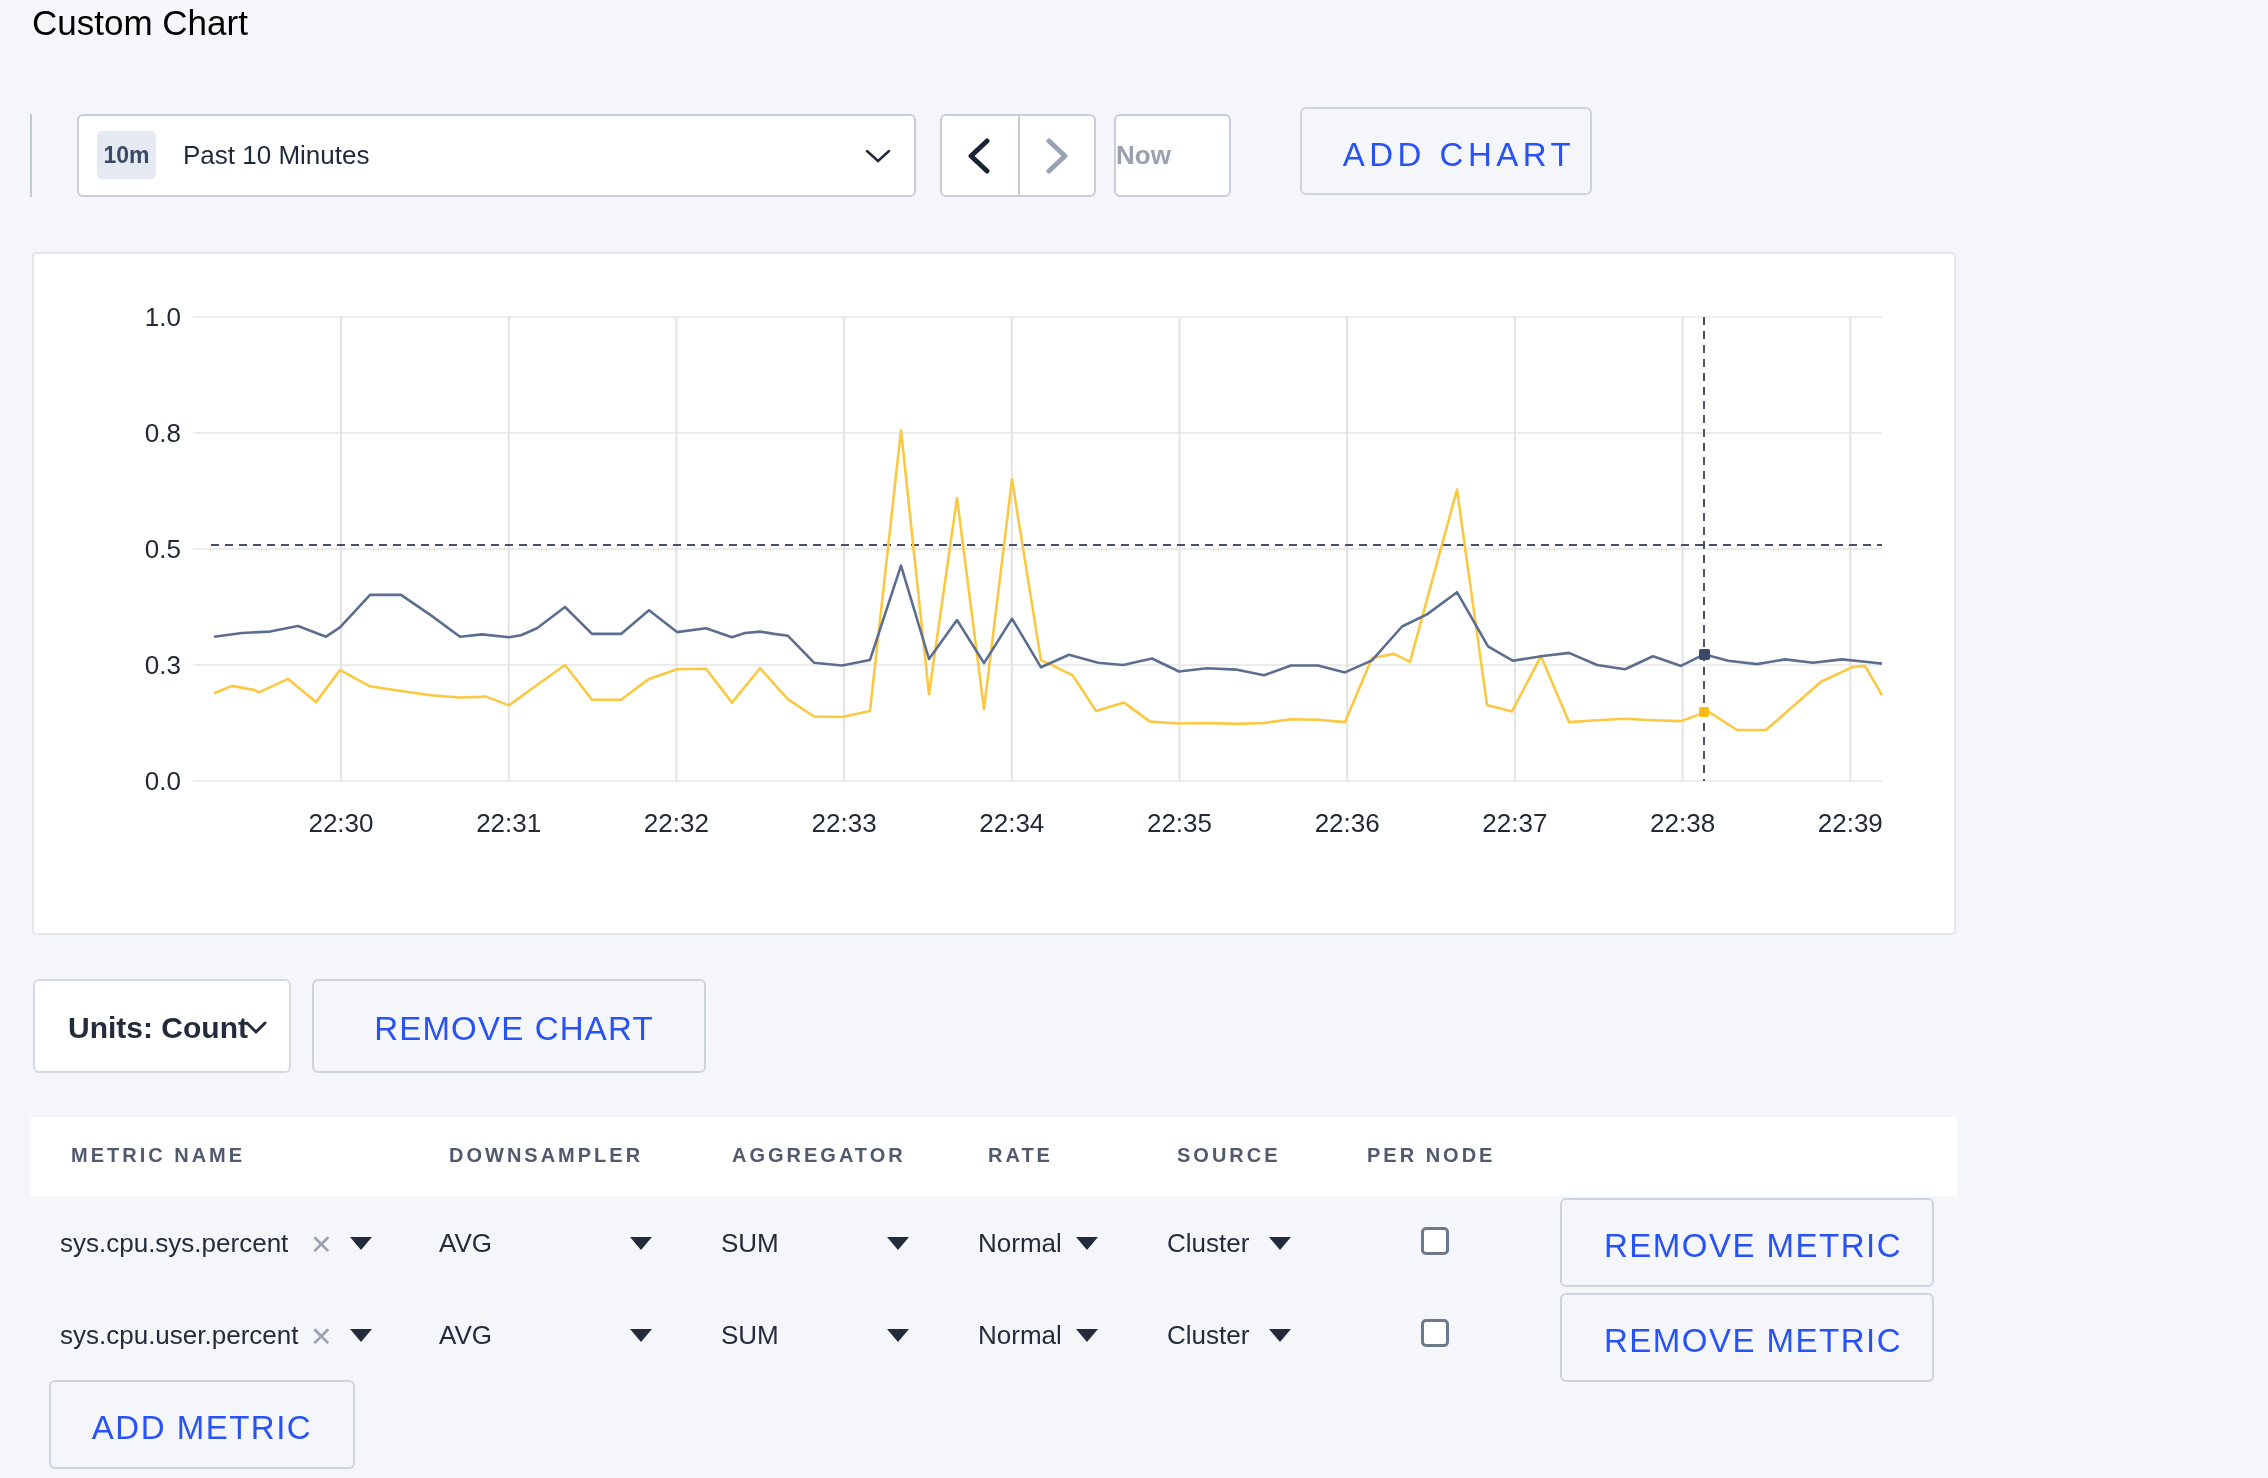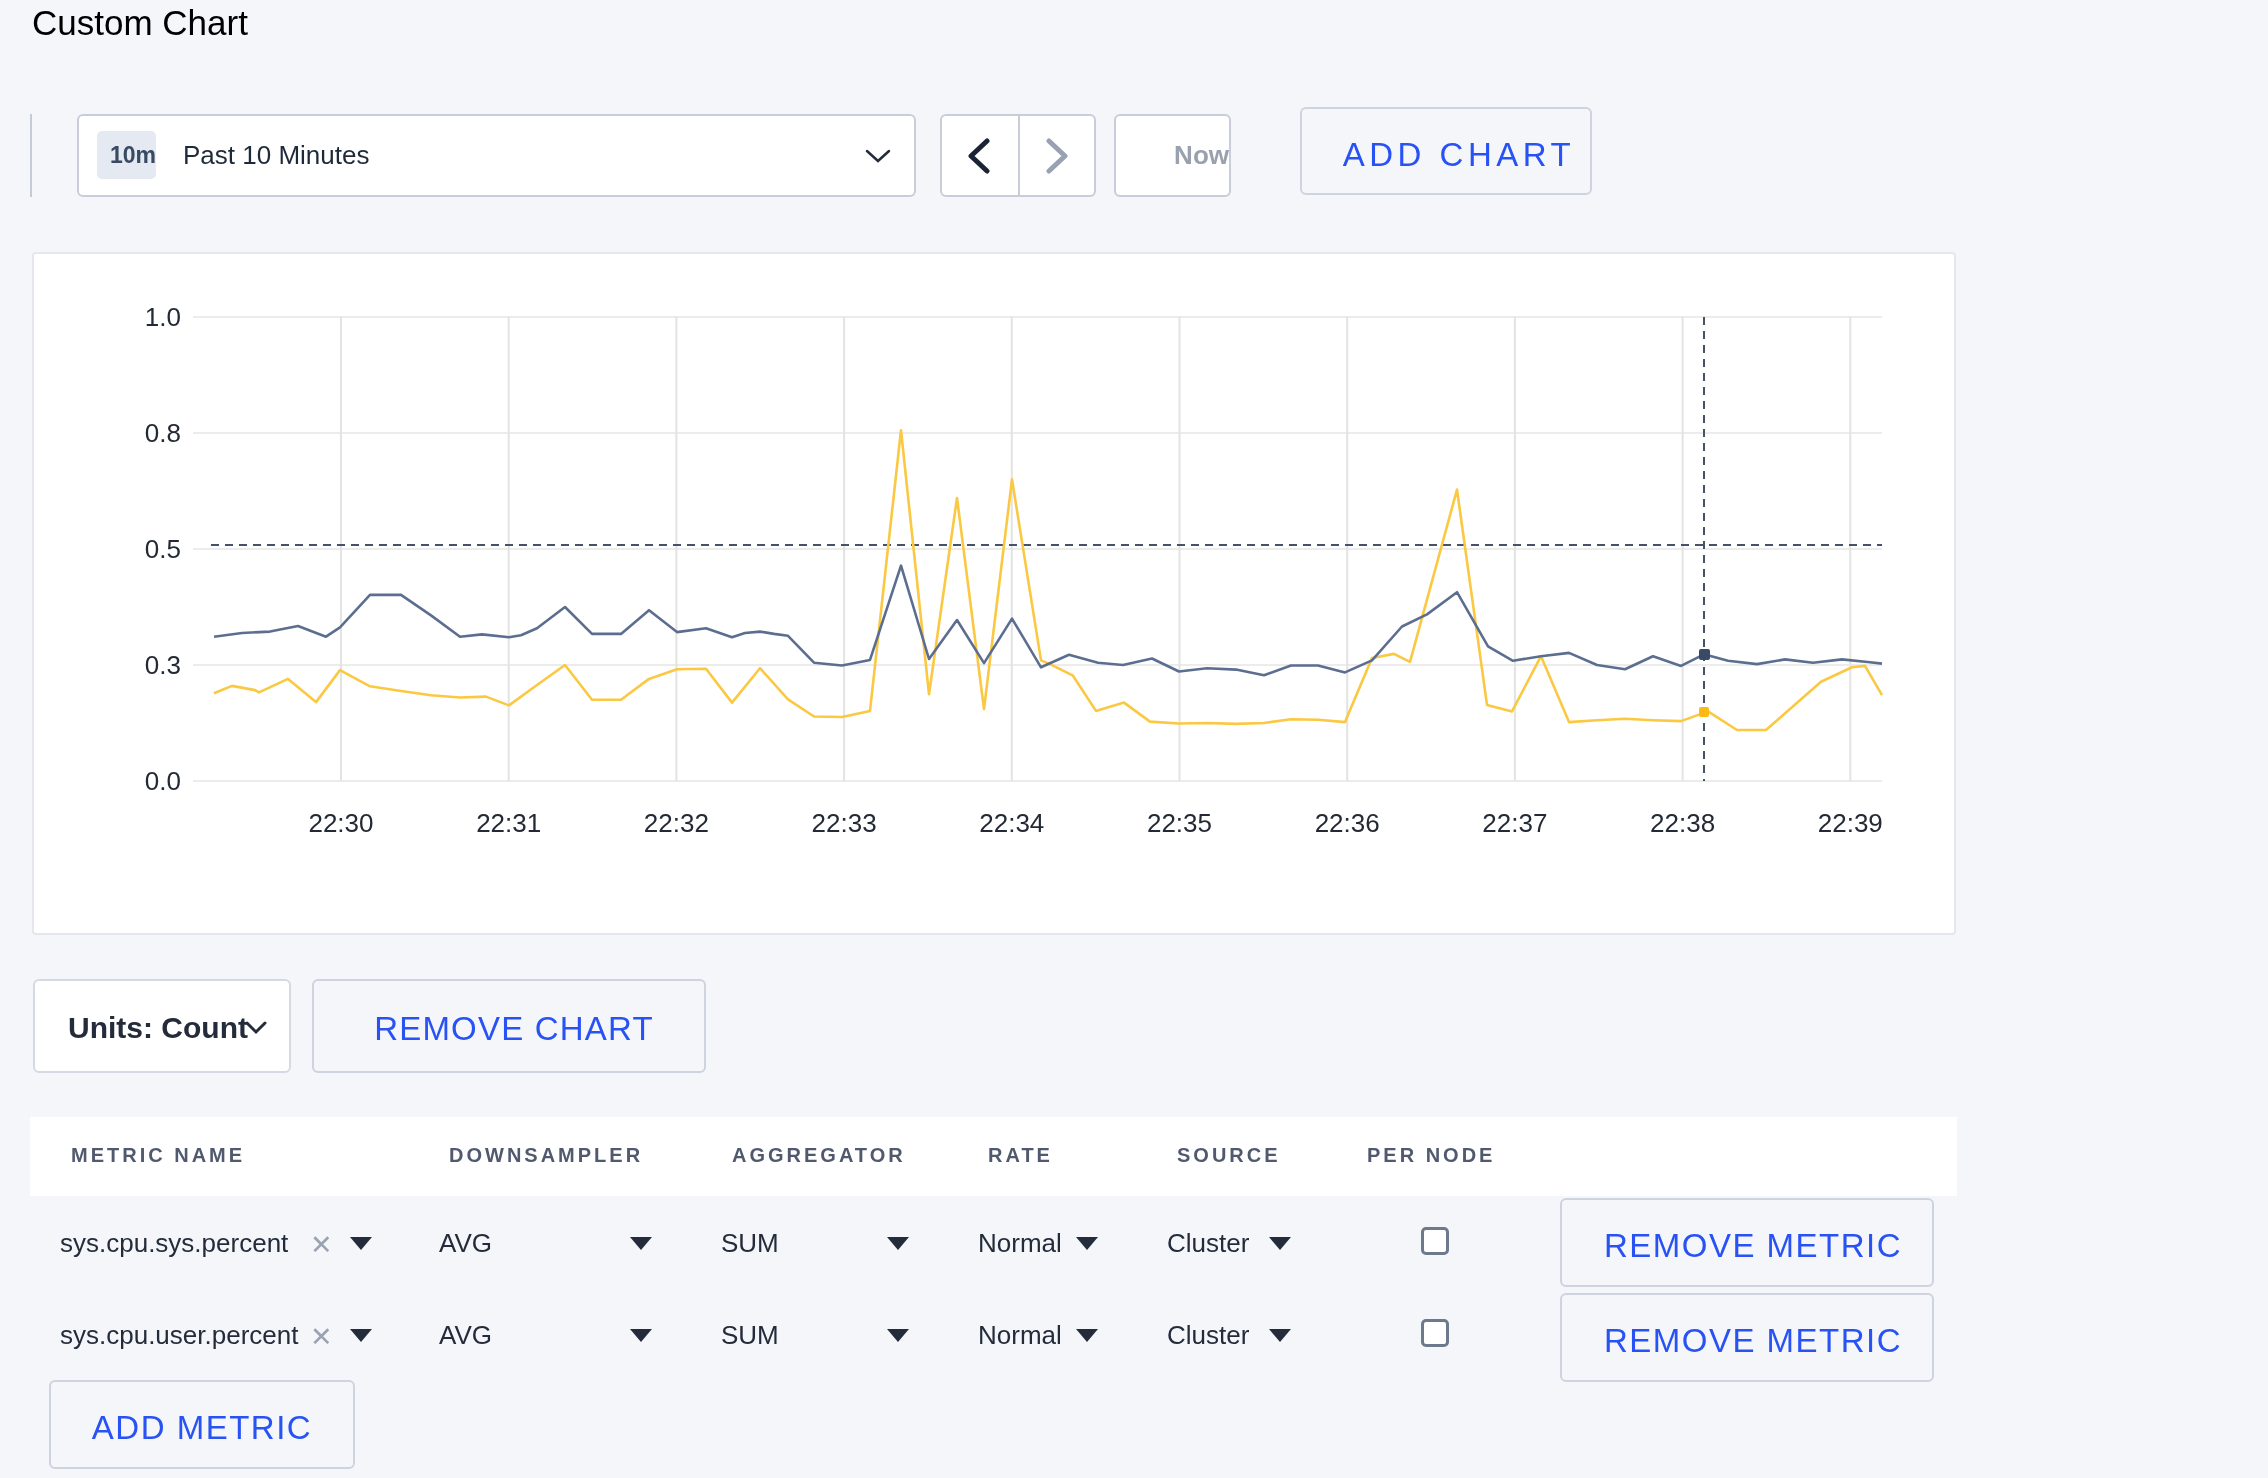--- a/index.html
+++ b/index.html
@@ -6,36 +6,36 @@
 .blue{color:#2952f5}
 .hdr{position:absolute;top:1144px;font-size:20px;letter-spacing:3px;font-weight:700;color:#51596e}
 .tooltip{position:absolute;left:1693px;top:247px;width:533px;height:182px;background:#fff;border:2px solid #e2e6ed;border-radius:10px;box-shadow:0 6px 16px rgba(40,50,70,.10);color:#1d2c4d}
 .sq{position:absolute;width:17px;height:17px;border:4px solid;background:#fff}
 </style></head>
 <body>
 <div style="position:absolute;left:32px;top:3px;font-size:35px;color:#000000">Custom Chart</div>
 
 <div style="position:absolute;left:30px;top:114px;width:2px;height:83px;background:#c4cad6"></div>
 <div style="position:absolute;left:77px;top:114px;width:839px;height:83px;background:#fff;border:2px solid #c8cdd9;border-radius:6px"></div>
-<div style="position:absolute;left:97px;top:131px;width:59px;height:48px;background:#e4e9f2;border-radius:5px;text-align:right;line-height:48px;font-size:23px;font-weight:700;color:#3a4964">10m</div>
+<div style="position:absolute;left:97px;top:131px;width:59px;height:48px;background:#e4e9f2;border-radius:5px;text-align:center;line-height:48px;font-size:23px;font-weight:700;color:#3a4964">10m</div>
 <div style="position:absolute;left:183px;top:140px;font-size:26px;color:#1e2a3a">Past 10 Minutes</div>
 <svg width="28" height="18" style="position:absolute;left:864px;top:147px">
     <path d="M3 4 L14 14 L25 4" fill="none" stroke="#242c3b" stroke-width="2.5" stroke-linecap="round"></path>
   </svg>
 
 <div style="position:absolute;left:940px;top:114px;width:156px;height:83px;background:#fff;border:2px solid #c8cdd9;border-radius:6px"></div>
 <div style="position:absolute;left:1018px;top:115px;width:2px;height:81px;background:#c8cdd9"></div>
 <svg width="28" height="36" style="position:absolute;left:965px;top:138px">
     <path d="M22 3 L6 18 L22 33" fill="none" stroke="#1b2435" stroke-width="5" stroke-linejoin="round" stroke-linecap="round"></path>
   </svg>
 <svg width="28" height="36" style="position:absolute;left:1043px;top:138px">
     <path d="M6 3 L22 18 L6 33" fill="none" stroke="#99a2b2" stroke-width="5" stroke-linejoin="round" stroke-linecap="round"></path>
   </svg>
 
-<div style="position:absolute;left:1114px;top:114px;width:117px;height:83px;background:#fff;border:2px solid #c8cdd9;border-radius:6px;text-align:right;line-height:79px;font-size:26px;color:#99a1ae;font-weight:700">Now</div>
+<div style="position:absolute;left:1114px;top:114px;width:117px;height:83px;background:#fff;border:2px solid #c8cdd9;border-radius:6px;text-align:left;line-height:79px;font-size:26px;color:#99a1ae;font-weight:700">Now</div>
 <div class="btn blue" style="left:1300px;top:107px;width:292px;height:88px;line-height:92px;font-size:33px;letter-spacing:4.5px;text-indent:26px">ADD CHART</div>
 
 <div style="position:absolute;left:32px;top:252px;width:1924px;height:683px;background:#fff;border:2px solid #e4e7ee;border-radius:4px">
 <svg width="1924" height="683" style="position:absolute;left:0;top:0">
 <style>.ax{font-family:"Liberation Sans",sans-serif;font-size:26px;fill:#242a35}</style>
 <line x1="159" y1="63" x2="1848" y2="63" stroke="#ececec" stroke-width="2"></line>
       <line x1="159" y1="179" x2="1848" y2="179" stroke="#ececec" stroke-width="2"></line>
       <line x1="159" y1="295" x2="1848" y2="295" stroke="#ececec" stroke-width="2"></line>
       <line x1="159" y1="411" x2="1848" y2="411" stroke="#ececec" stroke-width="2"></line>
       <line x1="159" y1="527" x2="1848" y2="527" stroke="#ececec" stroke-width="2"></line>

